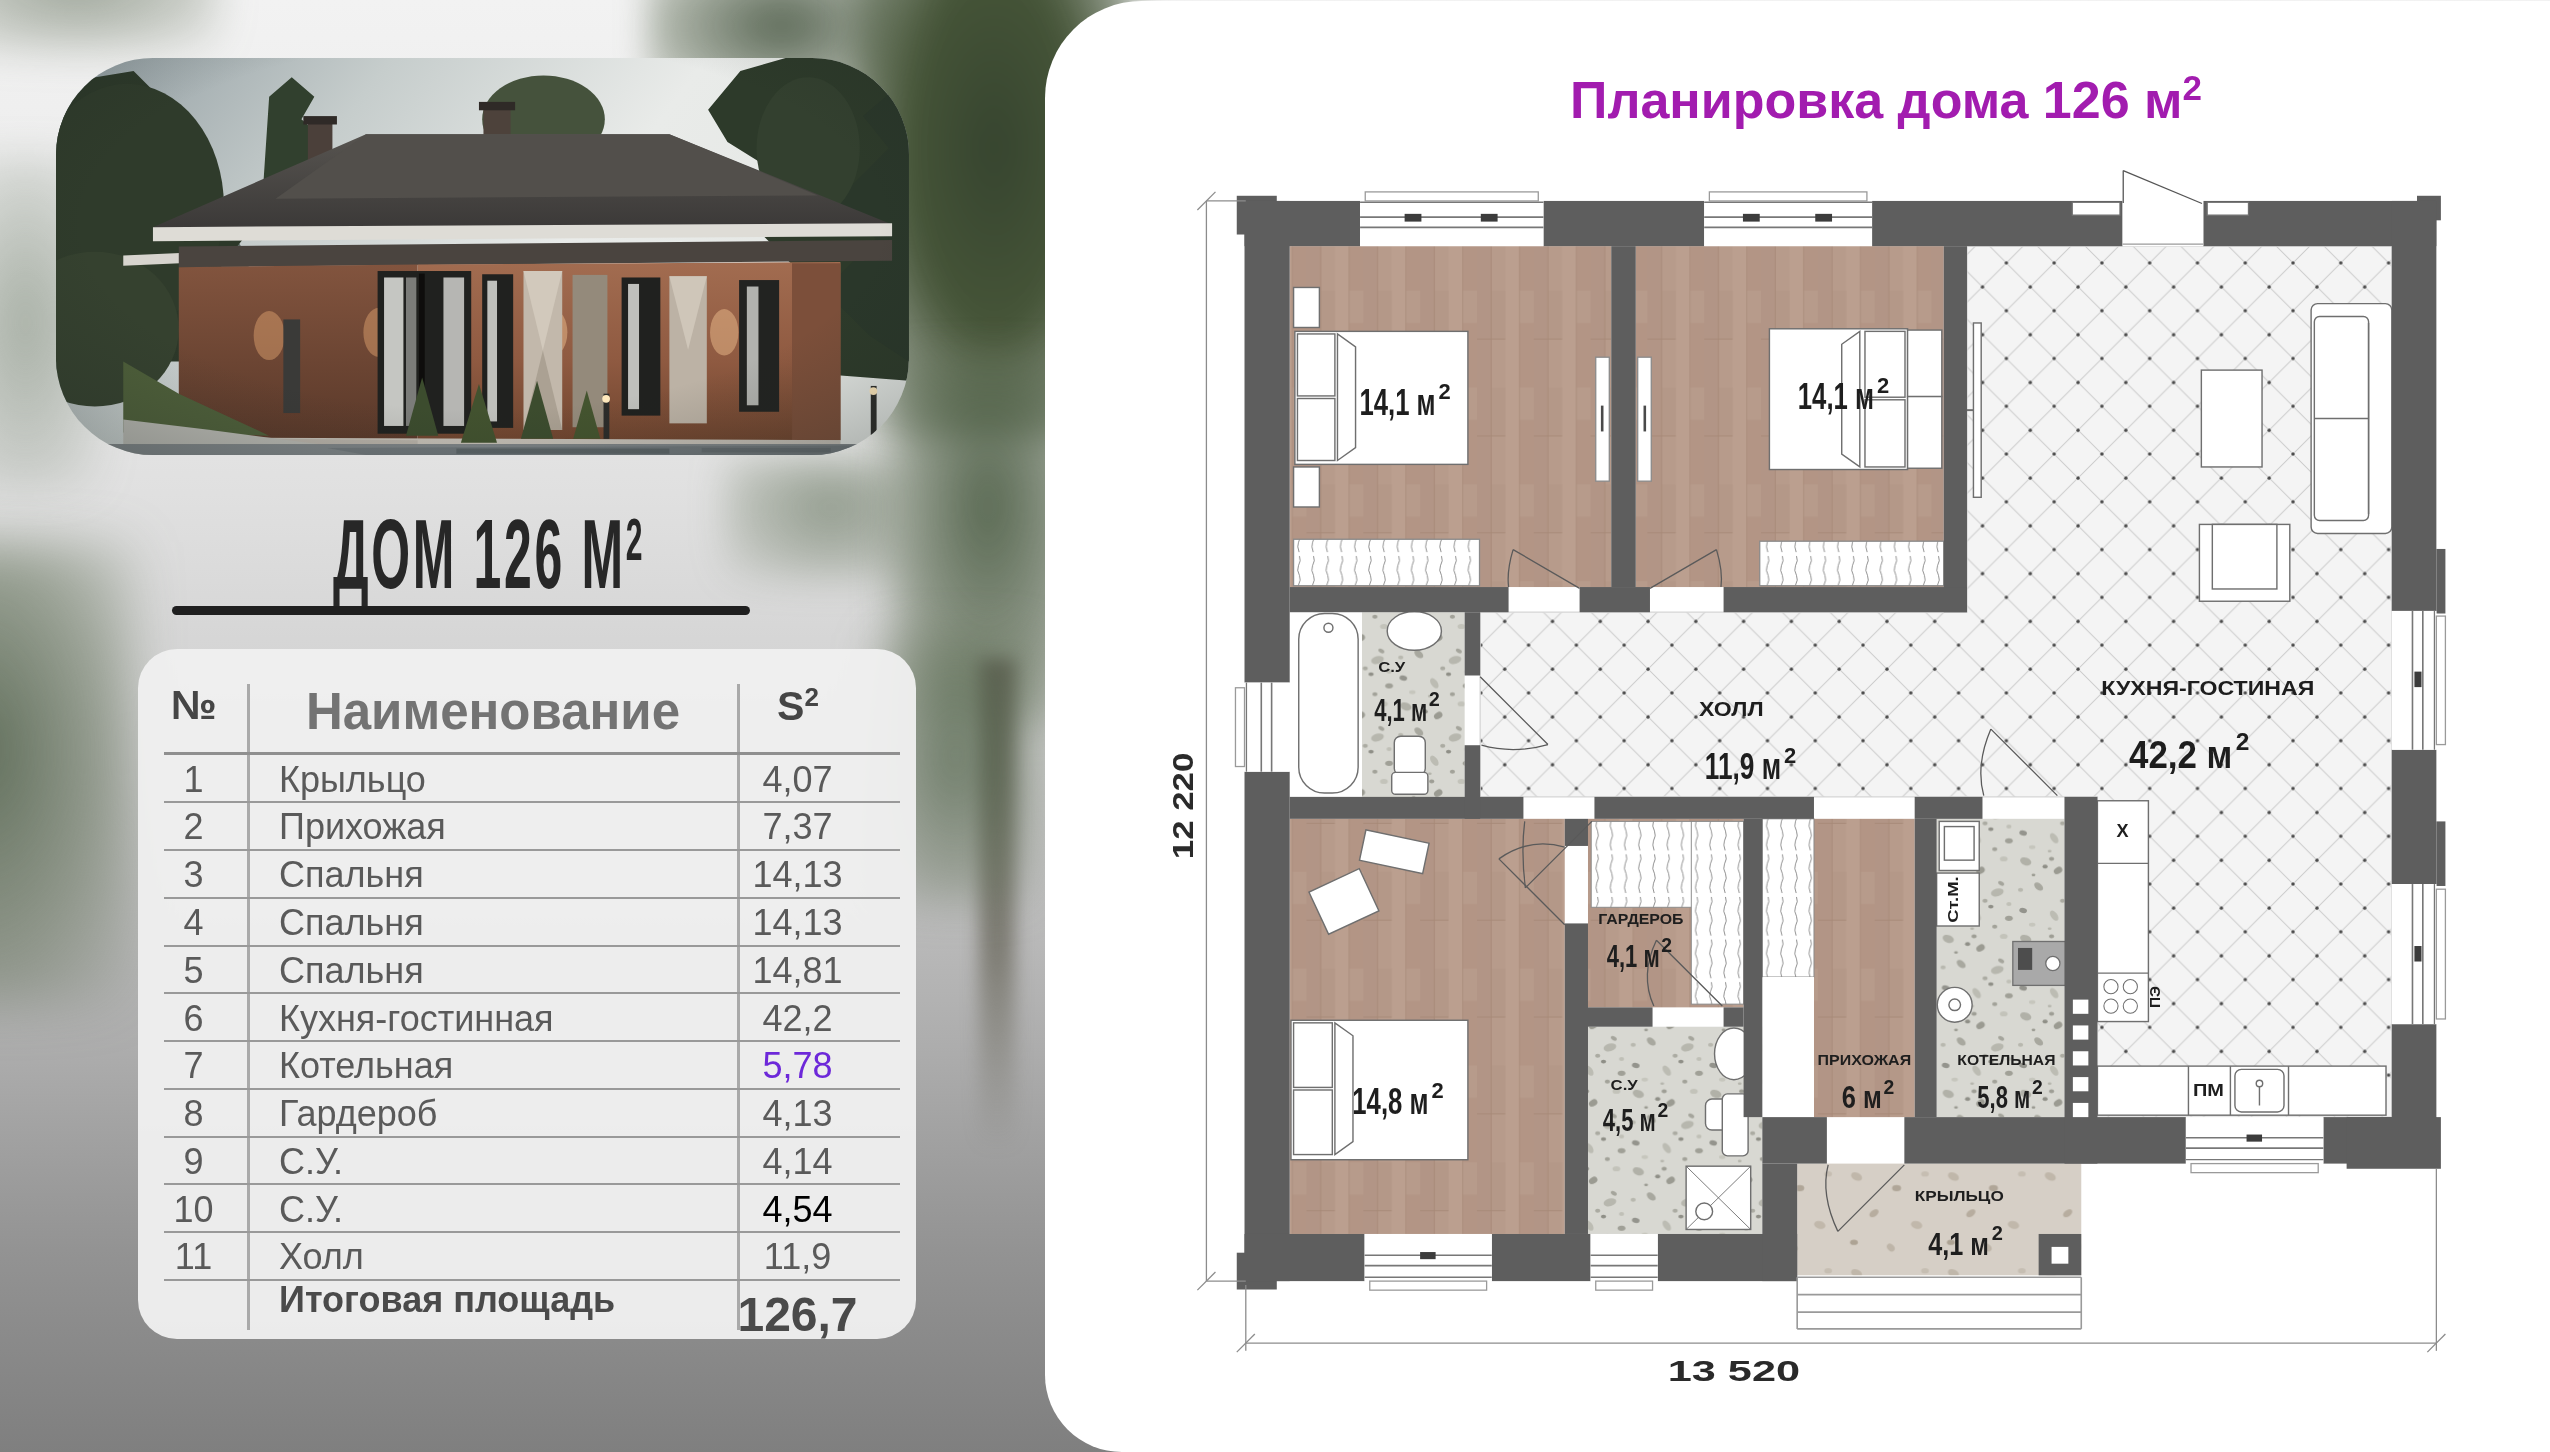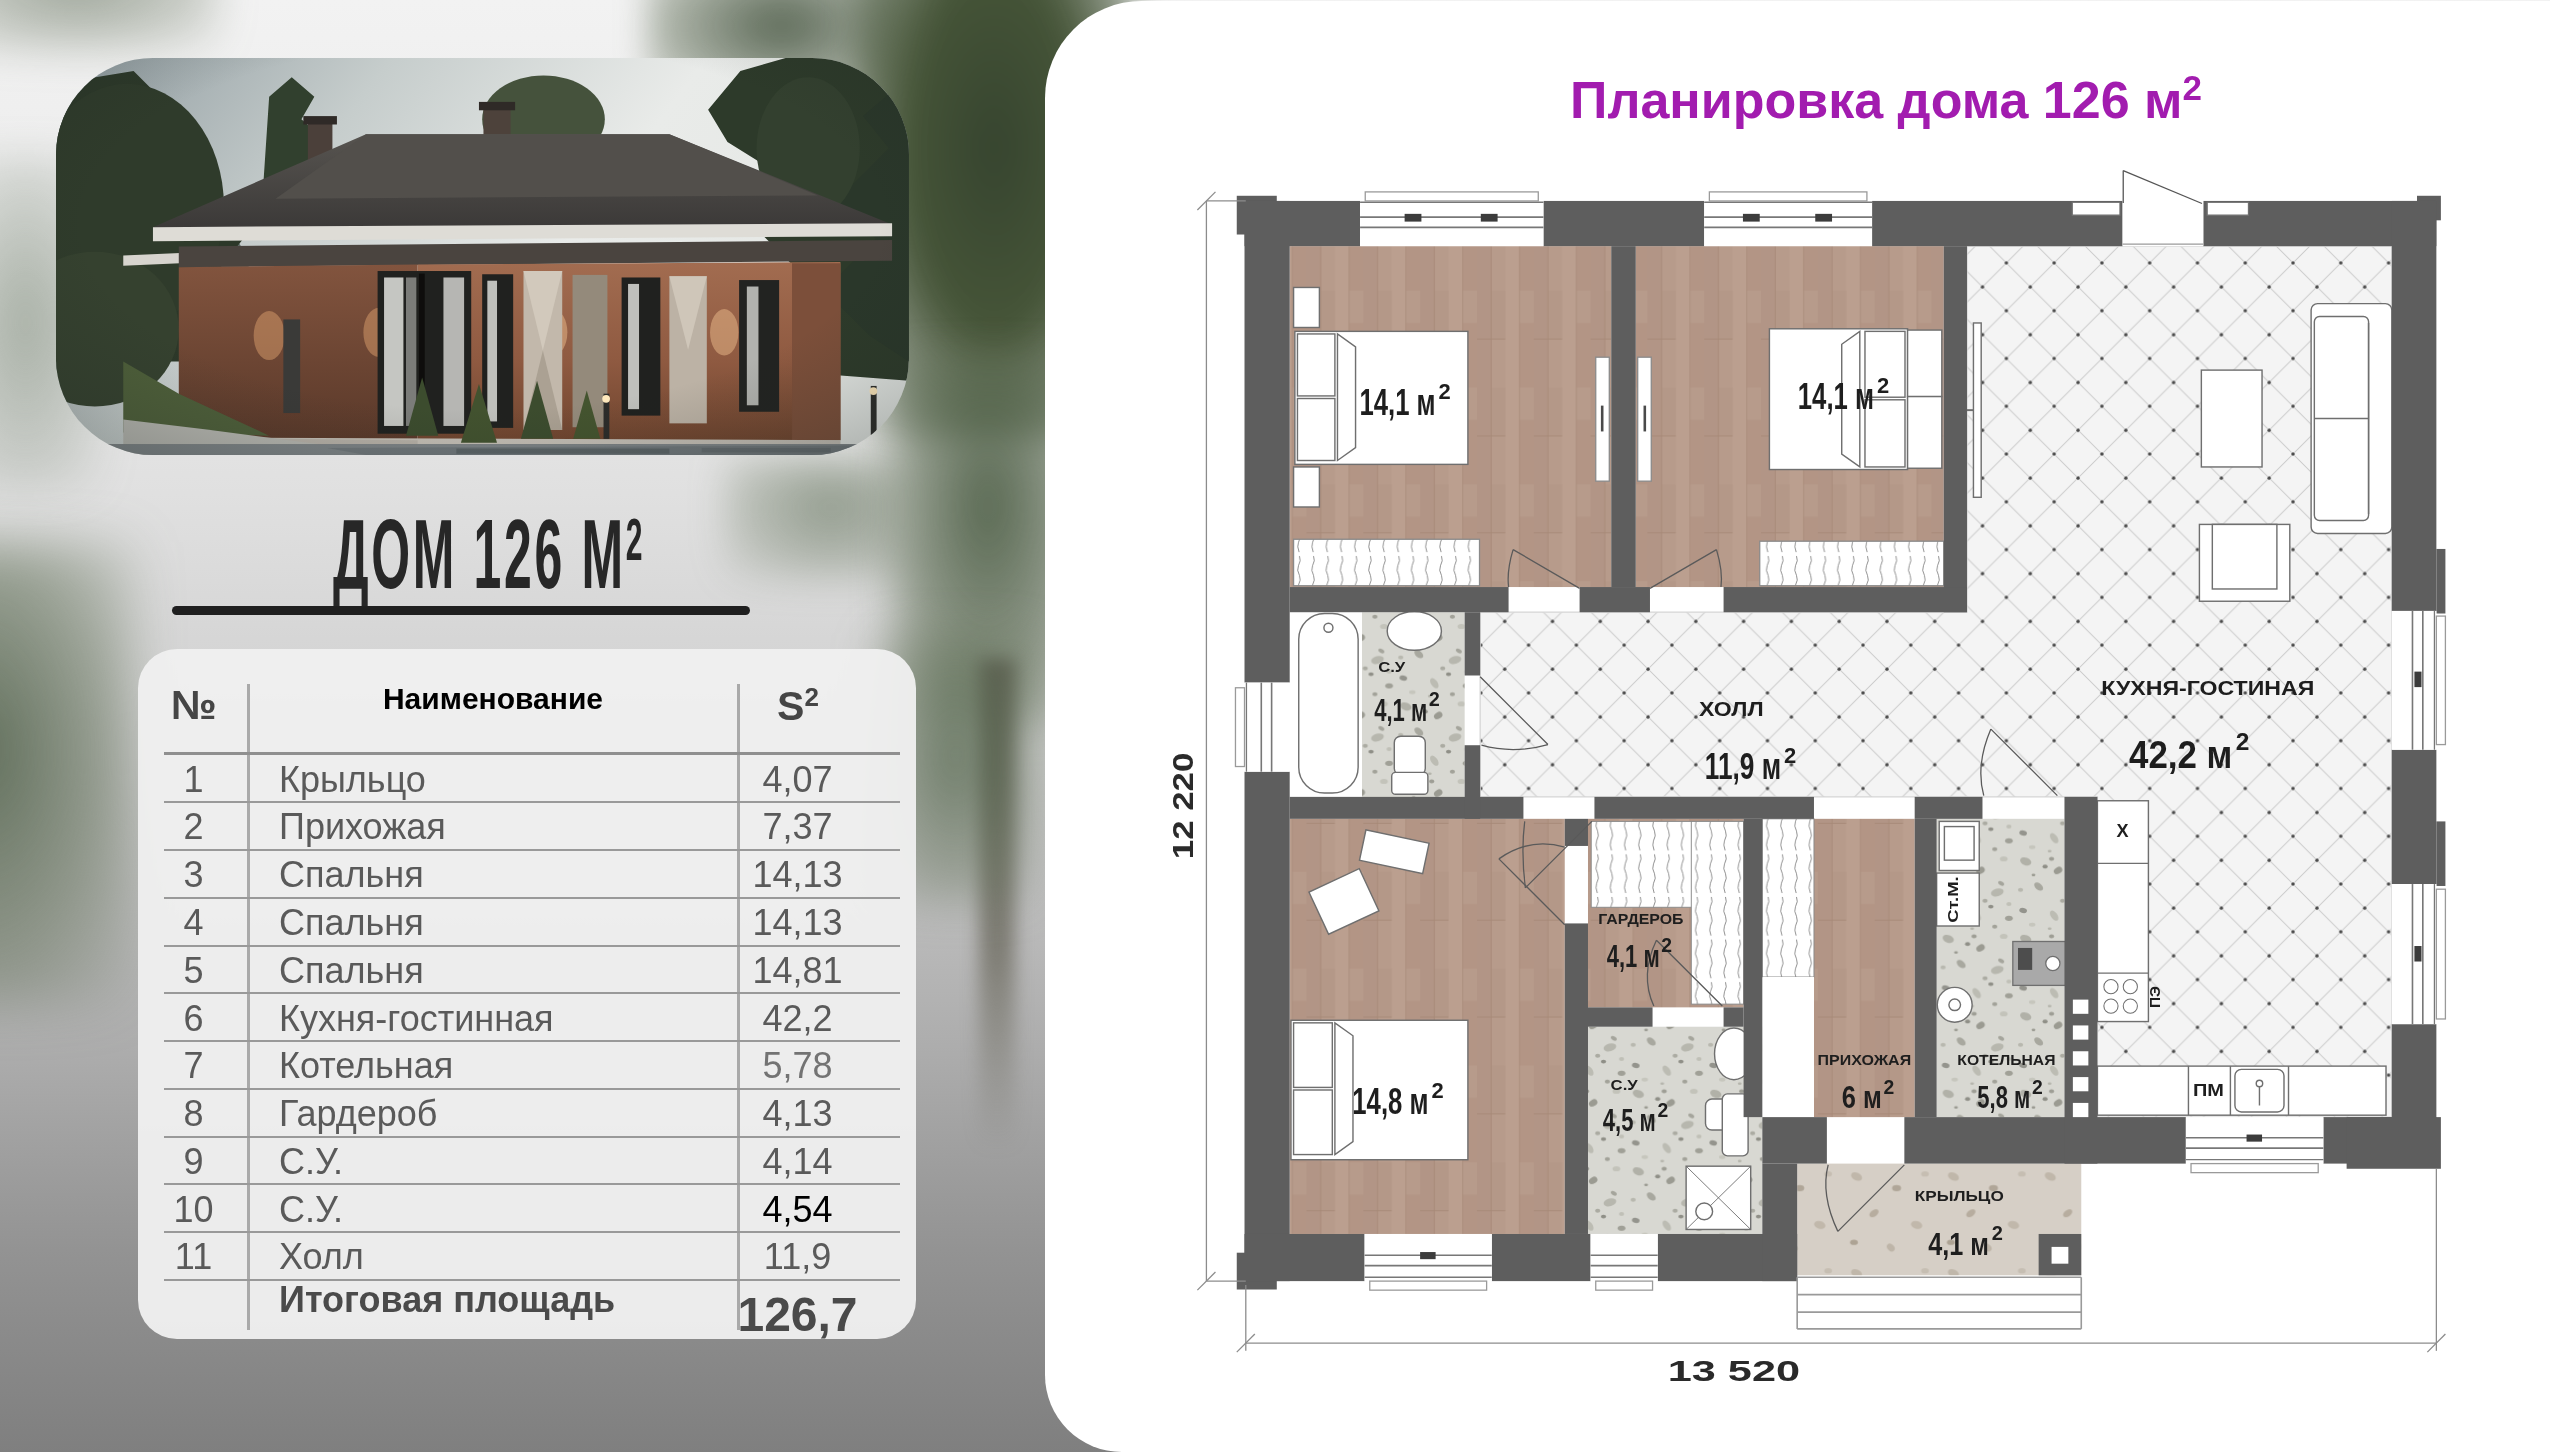--- a/index.html
+++ b/index.html
@@ -166,21 +166,21 @@
 
 <div class="abs" style="left:138px;top:649px;width:778px;height:690px;border-radius:39px;background:rgba(239,239,239,0.96);"></div>
 
 <div class="abs" style="left:247px;top:684px;width:2.6px;height:646px;background:#a9a9a9;"></div>
 
 <div class="abs" style="left:737px;top:684px;width:2.6px;height:646px;background:#a9a9a9;"></div>
 
 <div class="abs" style="left:164px;top:752px;width:736px;height:2.6px;background:#8f8f8f;"></div>
 
 <div class="abs" style="left:138px;top:682px;width:111px;text-align:center;font-weight:bold;font-size:41px;color:#454545;">№</div>
-<div class="abs" style="left:249px;top:682px;width:488px;text-align:center;font-weight:bold;font-size:30px;color:#000000;">Наименование</div>
+<div class="abs" style="left:249px;top:682px;width:488px;text-align:center;font-weight:bold;font-size:51px;color:#737373;">Наименование</div>
 <div class="abs" style="left:732px;top:682px;width:132px;text-align:center;font-weight:bold;font-size:41px;color:#454545;">S<span style="font-size:26px;vertical-align:14px;">2</span></div>
 
 <div class="abs" style="left:138px;top:759px;width:111px;text-align:center;font-size:36px;color:#5a5a5a;">1</div>
 <div class="abs" style="left:279px;top:759px;font-size:36px;color:#5a5a5a;">Крыльцо</div>
 <div class="abs" style="left:725px;top:759px;width:145px;text-align:center;font-size:36px;color:#5a5a5a;">4,07</div>
 <div class="abs" style="left:164px;top:801px;width:736px;height:1.9px;background:#999;"></div>
 
 <div class="abs" style="left:138px;top:806px;width:111px;text-align:center;font-size:36px;color:#5a5a5a;">2</div>
 <div class="abs" style="left:279px;top:806px;font-size:36px;color:#5a5a5a;">Прихожая</div>
 <div class="abs" style="left:725px;top:806px;width:145px;text-align:center;font-size:36px;color:#5a5a5a;">7,37</div>
@@ -201,21 +201,21 @@
 <div class="abs" style="left:725px;top:950px;width:145px;text-align:center;font-size:36px;color:#5a5a5a;">14,81</div>
 <div class="abs" style="left:164px;top:992px;width:736px;height:1.9px;background:#999;"></div>
 
 <div class="abs" style="left:138px;top:998px;width:111px;text-align:center;font-size:36px;color:#5a5a5a;">6</div>
 <div class="abs" style="left:279px;top:998px;font-size:36px;color:#5a5a5a;">Кухня-гостинная</div>
 <div class="abs" style="left:725px;top:998px;width:145px;text-align:center;font-size:36px;color:#5a5a5a;">42,2</div>
 <div class="abs" style="left:164px;top:1040px;width:736px;height:1.9px;background:#999;"></div>
 
 <div class="abs" style="left:138px;top:1045px;width:111px;text-align:center;font-size:36px;color:#5a5a5a;">7</div>
 <div class="abs" style="left:279px;top:1045px;font-size:36px;color:#5a5a5a;">Котельная</div>
-<div class="abs" style="left:725px;top:1045px;width:145px;text-align:center;font-size:36px;color:#737373;">5,78</div>
+<div class="abs" style="left:725px;top:1045px;width:145px;text-align:center;font-size:36px;color:#6d28d9;">5,78</div>
 <div class="abs" style="left:164px;top:1088px;width:736px;height:1.9px;background:#999;"></div>
 
 <div class="abs" style="left:138px;top:1093px;width:111px;text-align:center;font-size:36px;color:#5a5a5a;">8</div>
 <div class="abs" style="left:279px;top:1093px;font-size:36px;color:#5a5a5a;">Гардероб</div>
 <div class="abs" style="left:725px;top:1093px;width:145px;text-align:center;font-size:36px;color:#5a5a5a;">4,13</div>
 <div class="abs" style="left:164px;top:1136px;width:736px;height:1.9px;background:#999;"></div>
 
 <div class="abs" style="left:138px;top:1141px;width:111px;text-align:center;font-size:36px;color:#5a5a5a;">9</div>
 <div class="abs" style="left:279px;top:1141px;font-size:36px;color:#5a5a5a;">С.У.</div>
 <div class="abs" style="left:725px;top:1141px;width:145px;text-align:center;font-size:36px;color:#5a5a5a;">4,14</div>

